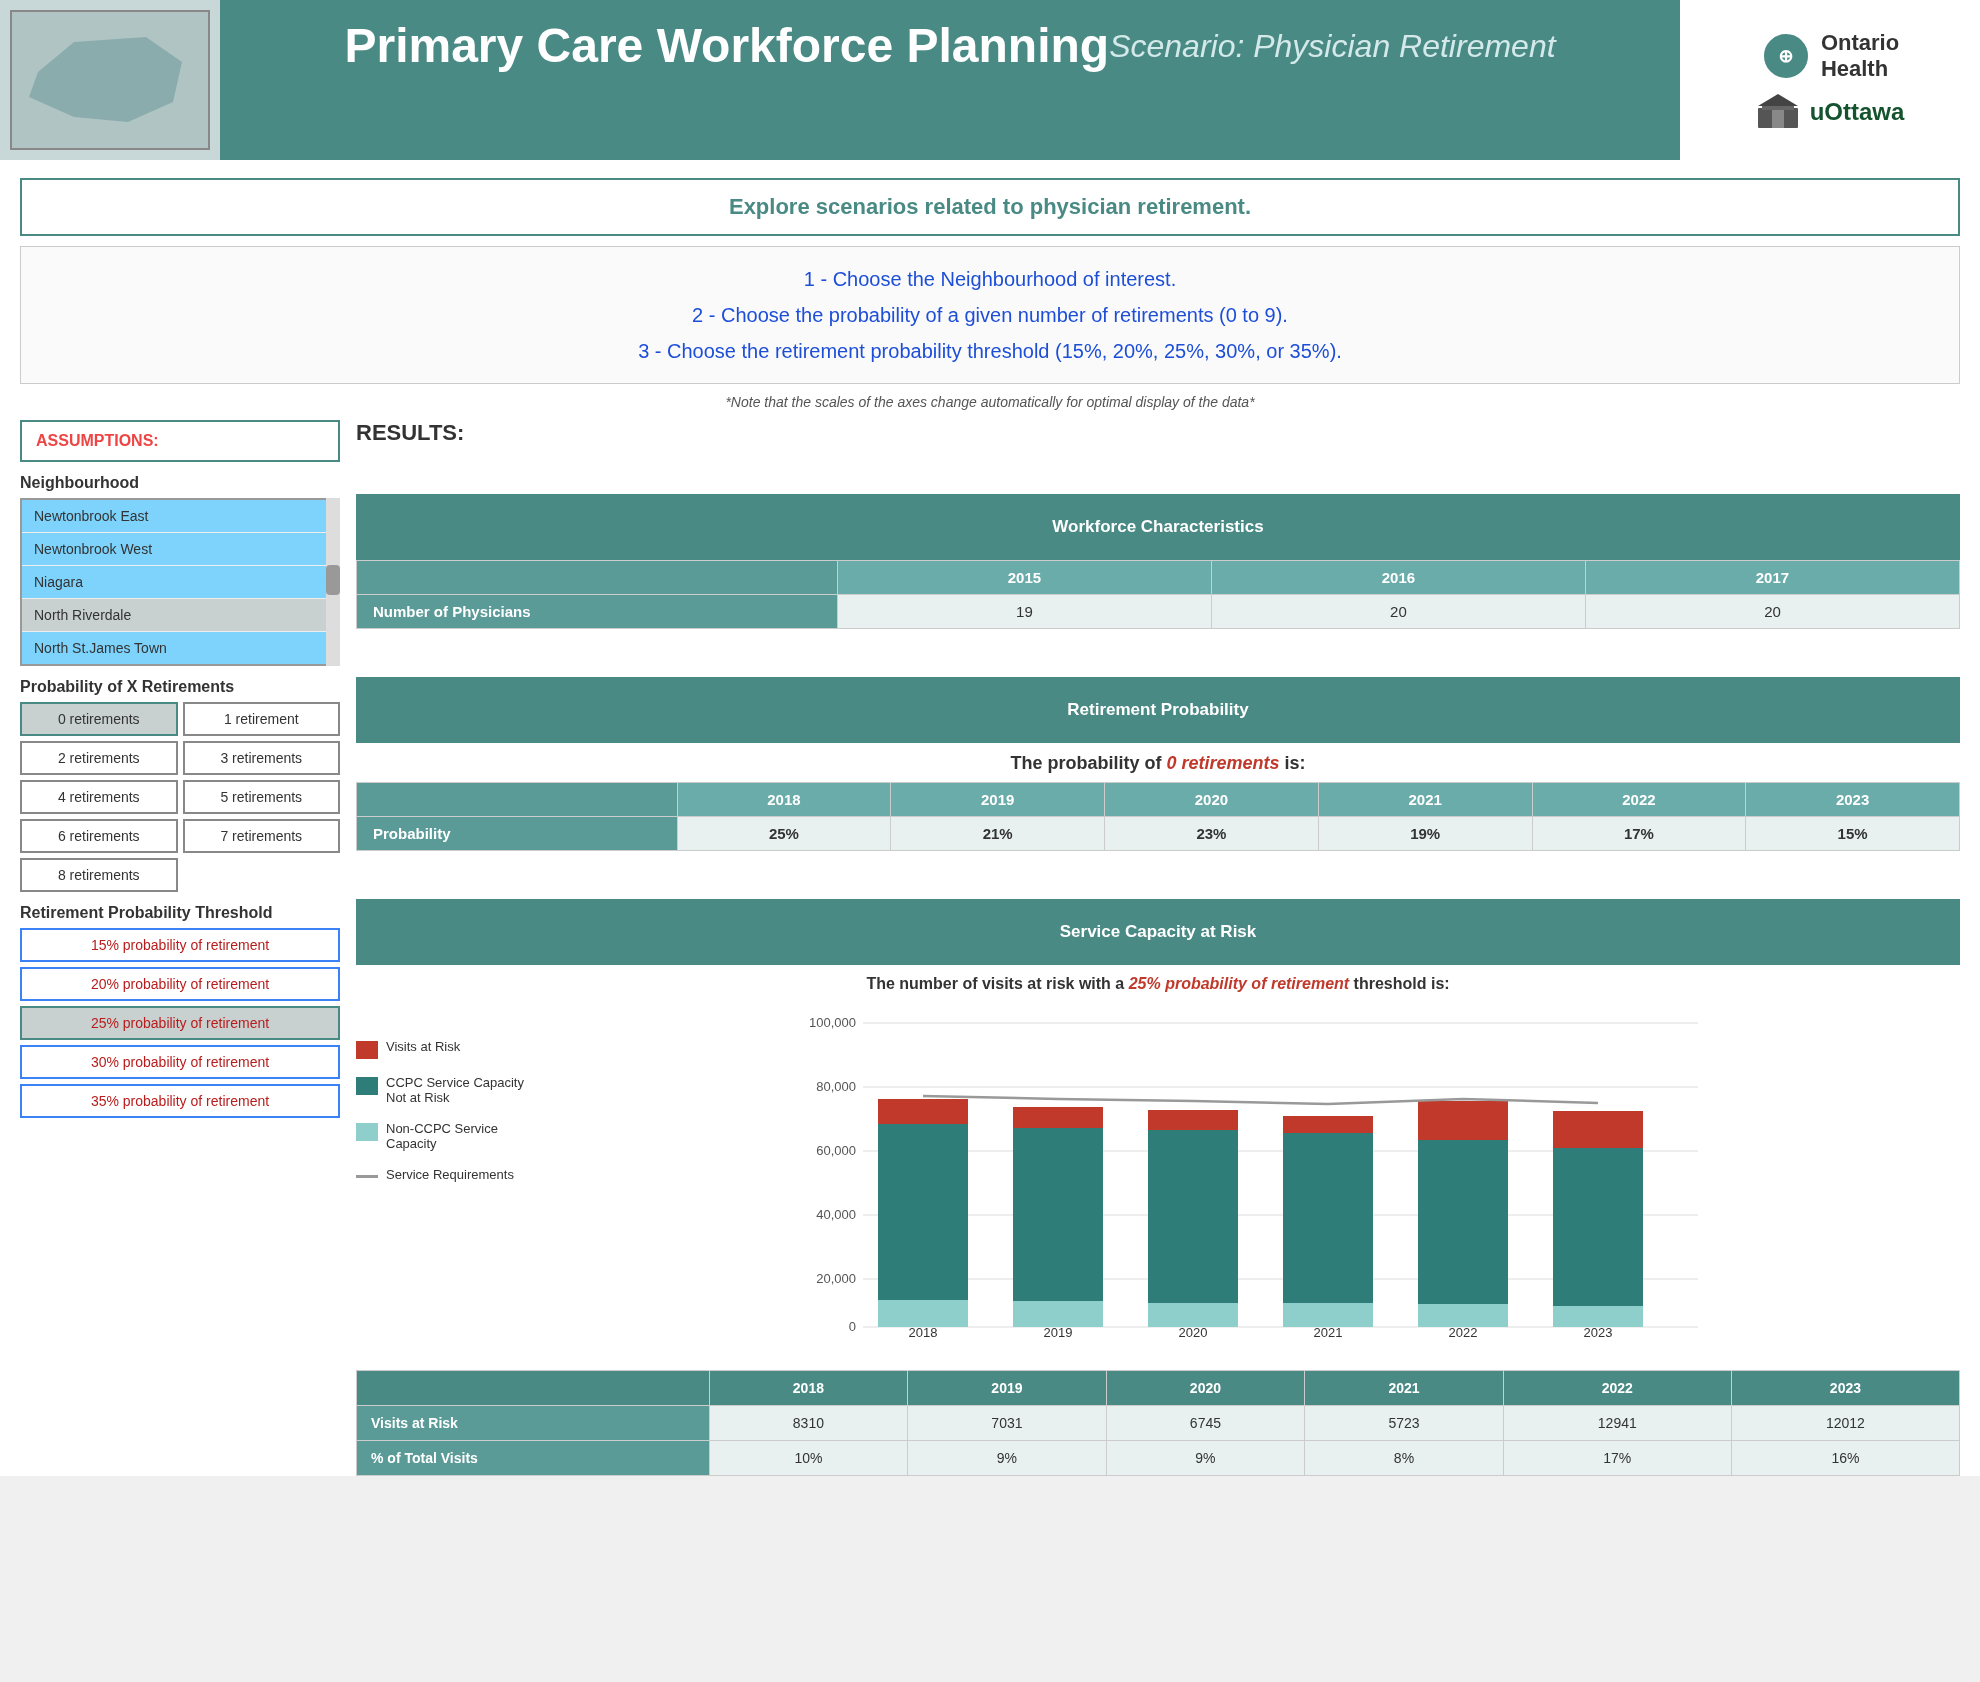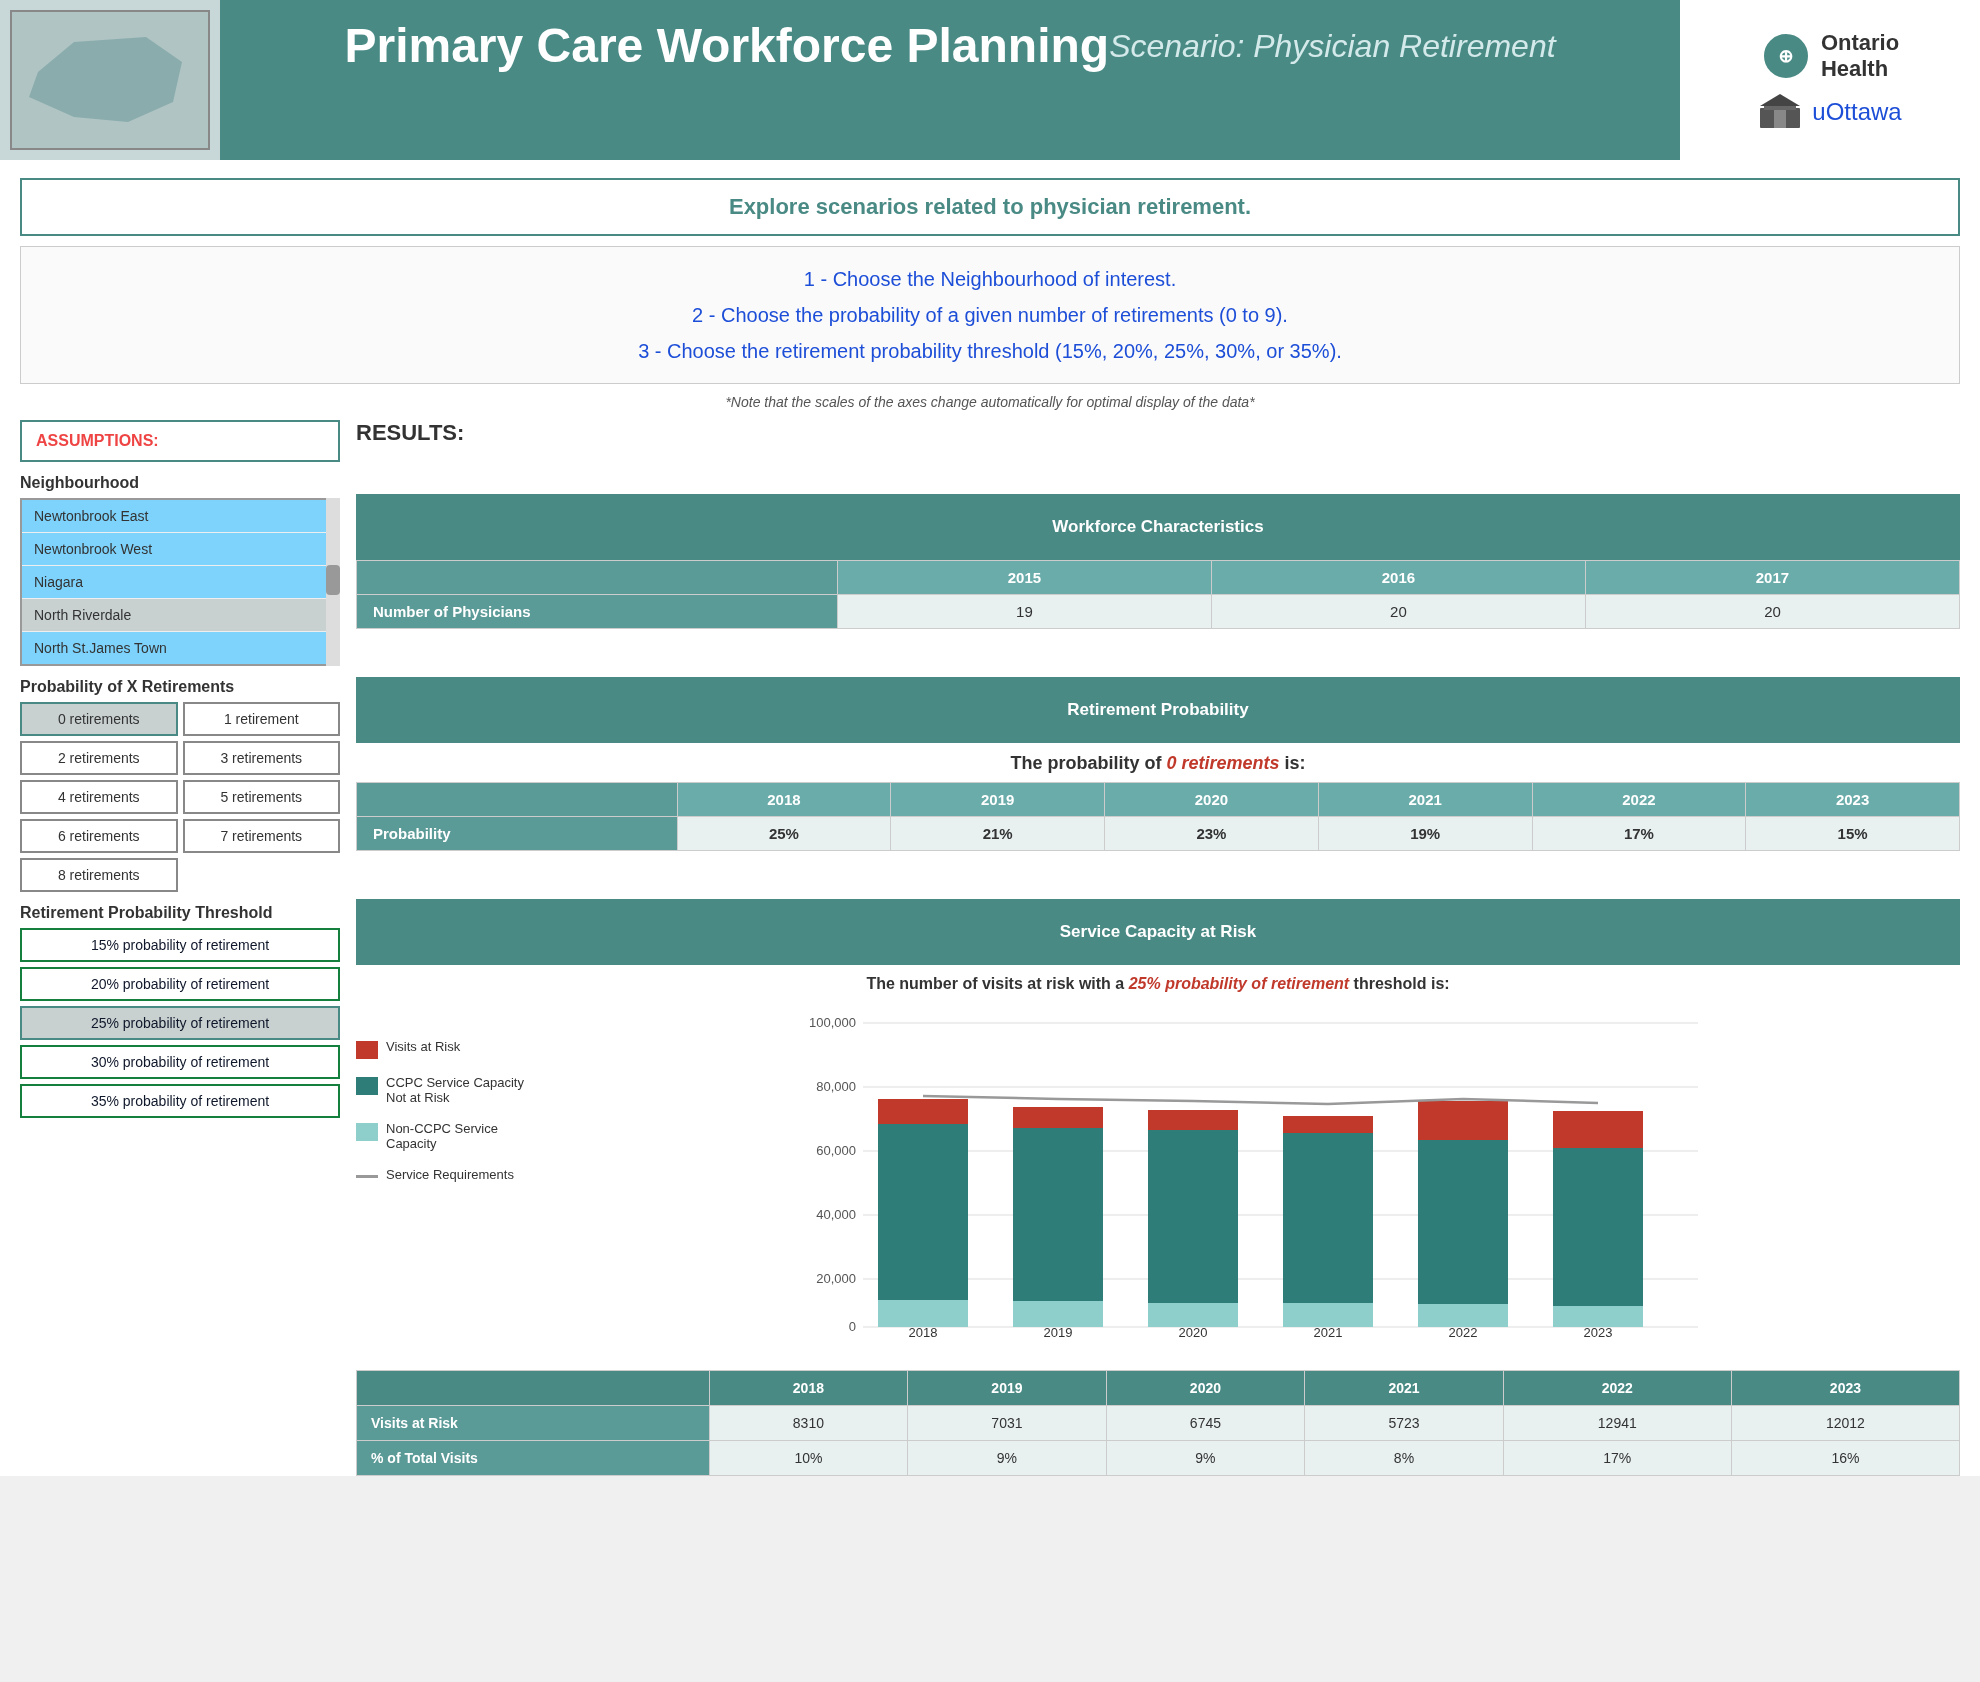--- a/index.html
+++ b/index.html
@@ -14,21 +14,21 @@
     .map-shape { width: 180px; height: 100px; background: #8aacac; clip-path: polygon(10% 40%, 30% 10%, 70% 5%, 90% 30%, 85% 70%, 60% 90%, 30% 85%, 5% 65%); margin: 20px auto 0; }
     .header-title { flex: 1; display: flex; flex-direction: row; justify-content: center; padding: 20px 40px; }
     .header-title h1 { color: #fff; font-size: 48px; font-weight: bold; line-height: 1.1; }
     .header-title h2 { color: #d4eaea; font-size: 32px; font-style: italic; font-weight: normal; margin-top: 8px; }
     .header-logos { width: 300px; background: #fff; display: flex; flex-direction: column; align-items: center; justify-content: center; gap: 12px; padding: 16px; flex-shrink: 0; }
     .ontario-health-logo { display: flex; align-items: center; gap: 10px; }
     .oh-icon { width: 50px; height: 50px; }
     .oh-text { font-size: 22px; font-weight: bold; color: #333; line-height: 1.2; }
     .uottawa-logo { display: flex; align-items: center; gap: 10px; }
     .uottawa-icon { width: 44px; height: 36px; }
-    .uottawa-text { font-size: 24px; font-weight: normal; color: #1d4ed8; }
+    .uottawa-text { font-size: 24px; font-weight: bold; color: #14532d; }
 
     
     .intro-box { border: 2px solid #4a8a85; margin: 18px 20px 10px; padding: 14px; text-align: center; }
     .intro-box h3 { color: #4a8a85; font-size: 22px; font-weight: bold; }
 
     
     .instructions-box { border: 1px solid #ccc; margin: 0 20px 10px; padding: 14px 20px; text-align: center; background: #fafafa; }
     .instructions-box p { font-size: 20px; line-height: 1.8; color: #1d4ed8; }
 
     
@@ -50,21 +50,21 @@
     .neighbourhood-item.selected { background: #c8d0d0; }
     .neighbourhood-list-wrapper { position: relative; }
     .scrollbar-track { position: absolute; right: 0; top: 0; width: 14px; height: 100%; background: #ddd; }
     .scrollbar-thumb { position: absolute; right: 0; top: 40%; width: 14px; height: 30px; background: #999; border-radius: 4px; }
 
     .retirement-grid { display: grid; grid-template-columns: 1fr 1fr; gap: 5px; margin-top: 6px; }
     .retirement-btn { border: 2px solid #888; background: #fff; padding: 7px 10px; font-size: 14px; cursor: pointer; text-align: center; color: #333; }
     .retirement-btn.selected { background: #c8d0d0; border-color: #4a8a85; }
 
     .threshold-list { margin-top: 6px; display: flex; flex-direction: column; gap: 5px; }
-    .threshold-btn { border: 2px solid #15803d; background: #fff; padding: 7px 16px; font-size: 14px; cursor: pointer; color: #0f172a; }
+    .threshold-btn { border: 2px solid #3b82f6; background: #fff; padding: 7px 16px; font-size: 14px; cursor: pointer; color: #b91c1c; }
     .threshold-btn.selected { background: #c8d0d0; border-color: #4a8a85; }
 
     
     .right-panel { flex: 1; }
     .results-header { font-size: 22px; font-weight: bold; color: #333; margin-bottom: 10px; }
 
     
     .wc-section { margin-bottom: 14px; }
     .section-header-bar { background: #4a8a85; color: #fff; text-align: center; padding: 23px; font-size: 17px; font-weight: bold; margin-top: 48px; }
     .wc-table { width: 100%; border-collapse: collapse; }

